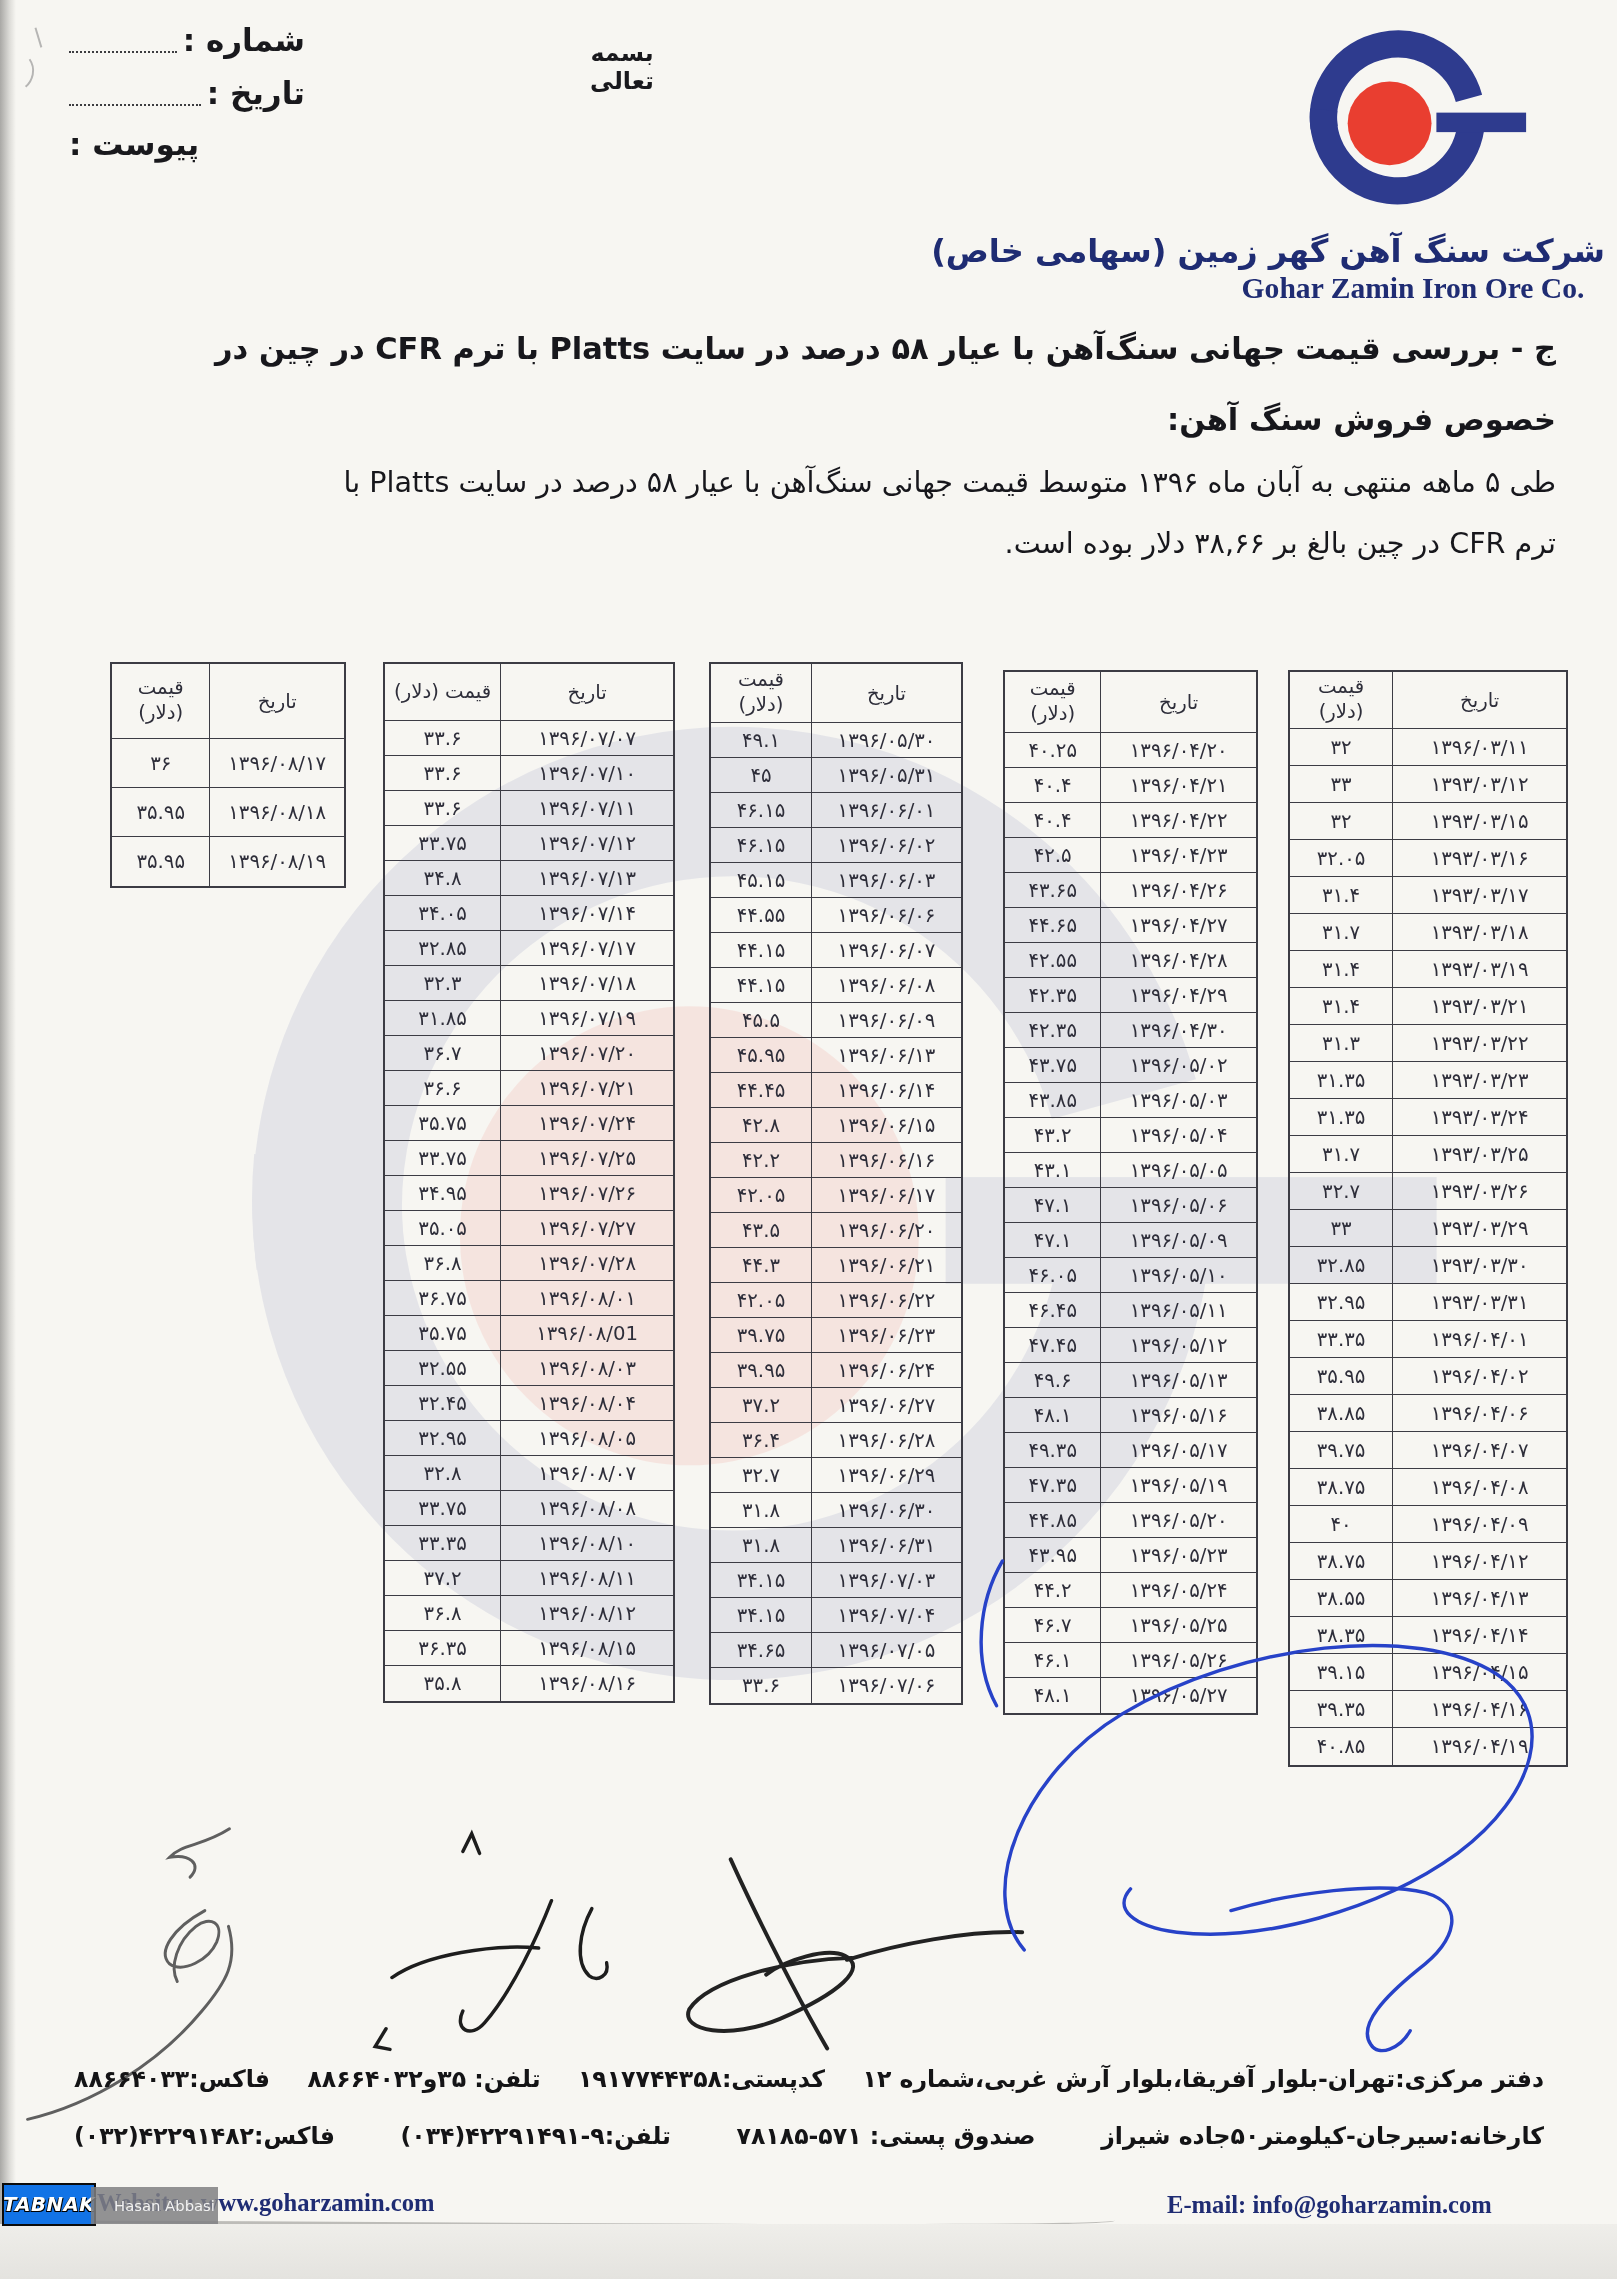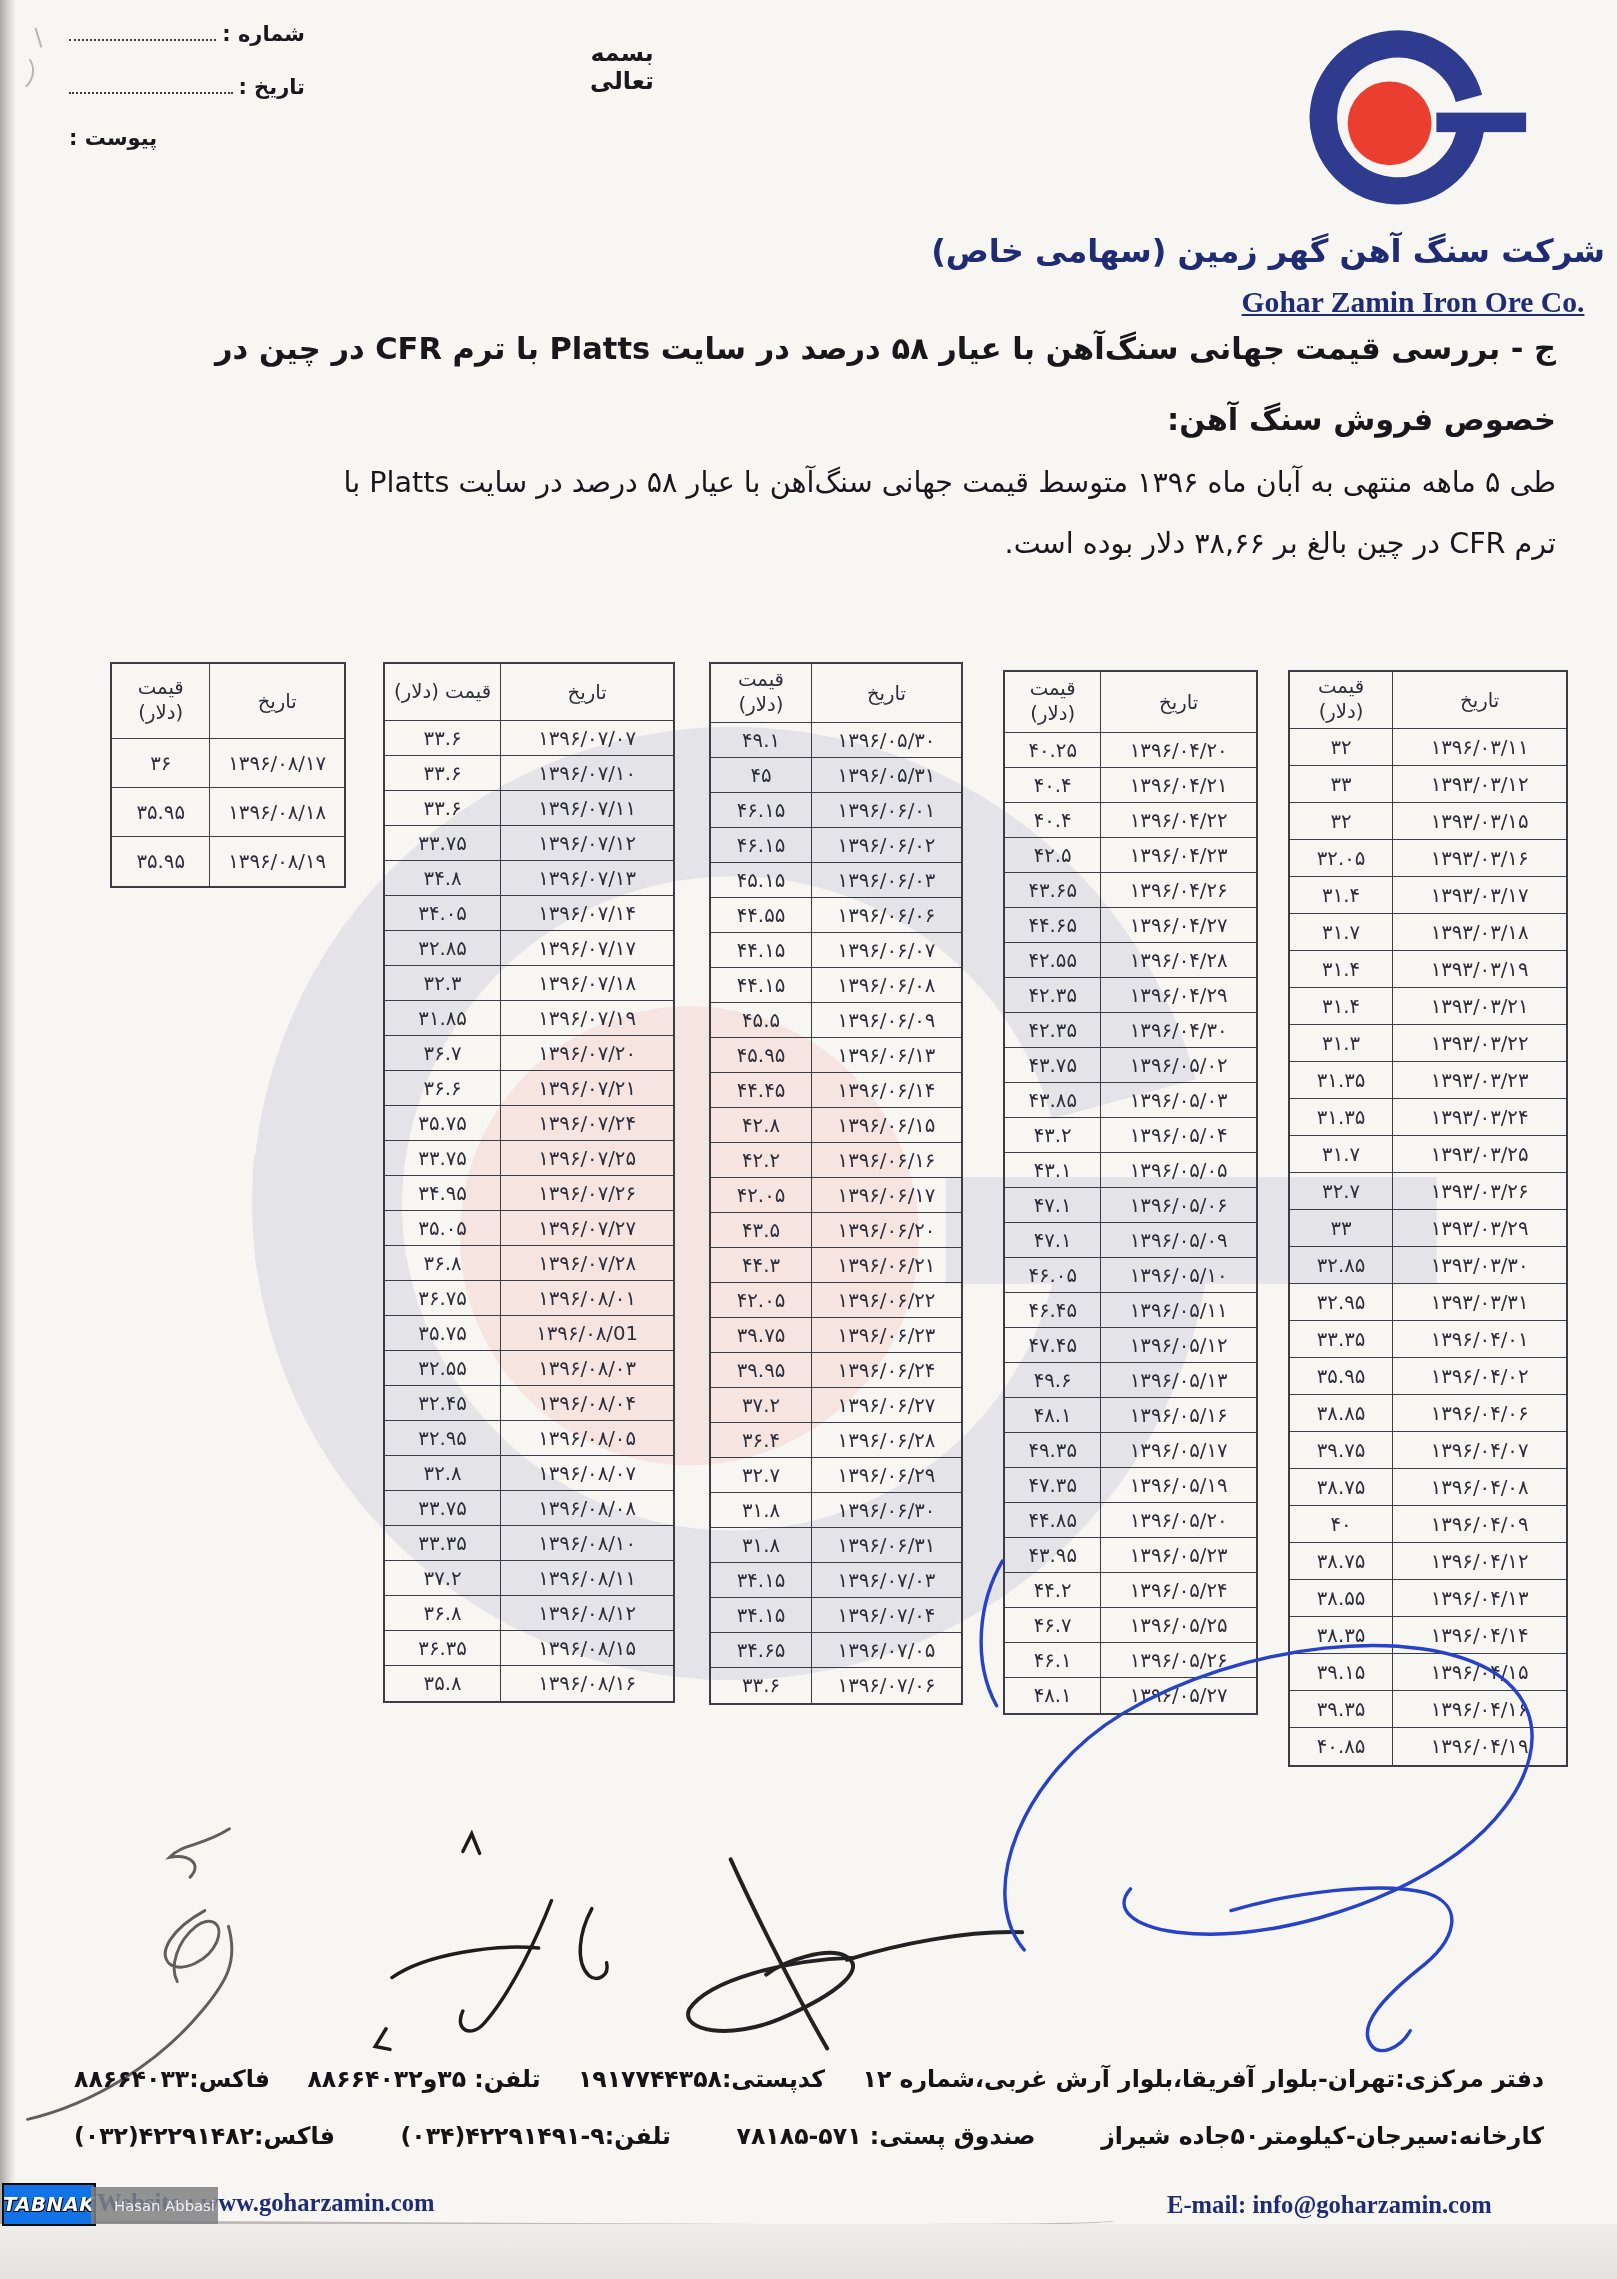--- a/index.html
+++ b/index.html
@@ -7,29 +7,29 @@
   .page{position:absolute;inset:0;background:#f7f6f2;}
   .edge-left{position:absolute;left:0;top:0;width:15.8px;height:2279px;
     background:linear-gradient(90deg,#a9a8a5,#dddcd8 60%,rgba(221,220,216,0));}
   .page-curl{position:absolute;left:21.7px;top:2205px;width:1093px;height:17.7px;
     border-bottom:3px solid #8f8e8a;border-radius:0 0 40% 6%;opacity:.55;transform:rotate(.3deg);}
   .below-curl{position:absolute;left:0;top:2224px;width:1617px;height:55px;
     background:linear-gradient(180deg,#efeeea,#e4e3df);}
 
   
   .field{position:absolute;display:flex;direction:rtl;align-items:flex-end;width:236px;}
-  .field .lbl{font-weight:bold;font-size:21px;color:#19191d;white-space:nowrap;}
+  .field .lbl{font-weight:bold;font-size:31px;color:#19191d;white-space:nowrap;}
   .field .dots{flex:1;border-bottom:2px dotted #3c3c40;margin:0 5.9px 4.9px 0;height:1px;}
   .f-num{left:69px;top:21.7px;} .f-date{left:69px;top:75px;align-items:flex-end;} .f-att{left:69px;top:126px;flex-direction:column;}
   .bismillah{position:absolute;left:558px;top:39px;width:128px;text-align:center;
     font-weight:bold;font-size:23.6px;color:#19191d;direction:rtl;}
   .brand{position:absolute;left:1221px;top:19.7px;width:384px;text-align:center;}
   .brand .logo{width:236px;height:195px;margin:0 auto;display:block;}
   .brand .fa{font-weight:bold;font-size:32px;color:#1f2c73;direction:rtl;margin-top:17.7px;white-space:nowrap;}
-  .brand .en{font-family:"Liberation Serif",serif;font-weight:bold;font-size:29.6px;color:#1f2c73;margin-top:16px;white-space:nowrap;text-decoration:underline;}
+  .brand .en{font-family:"Liberation Serif",serif;font-weight:bold;font-size:29.6px;color:#1f2c73;margin-top:2px;white-space:nowrap;}
 
   
   .rtl-line{position:absolute;right:61px;direction:rtl;color:#17171c;white-space:nowrap;}
   .h1a{top:331px;font-size:30.5px;font-weight:bold;}
   .h1b{top:402px;font-size:30.5px;font-weight:bold;}
   .p1a{top:465px;font-size:28.6px;}
   .p1b{top:526px;font-size:28.6px;}
   .tbl-title{position:absolute;left:394px;top:571px;width:571px;text-align:center;
     font-weight:bold;font-size:23.6px;color:#17171c;direction:rtl;}
 

